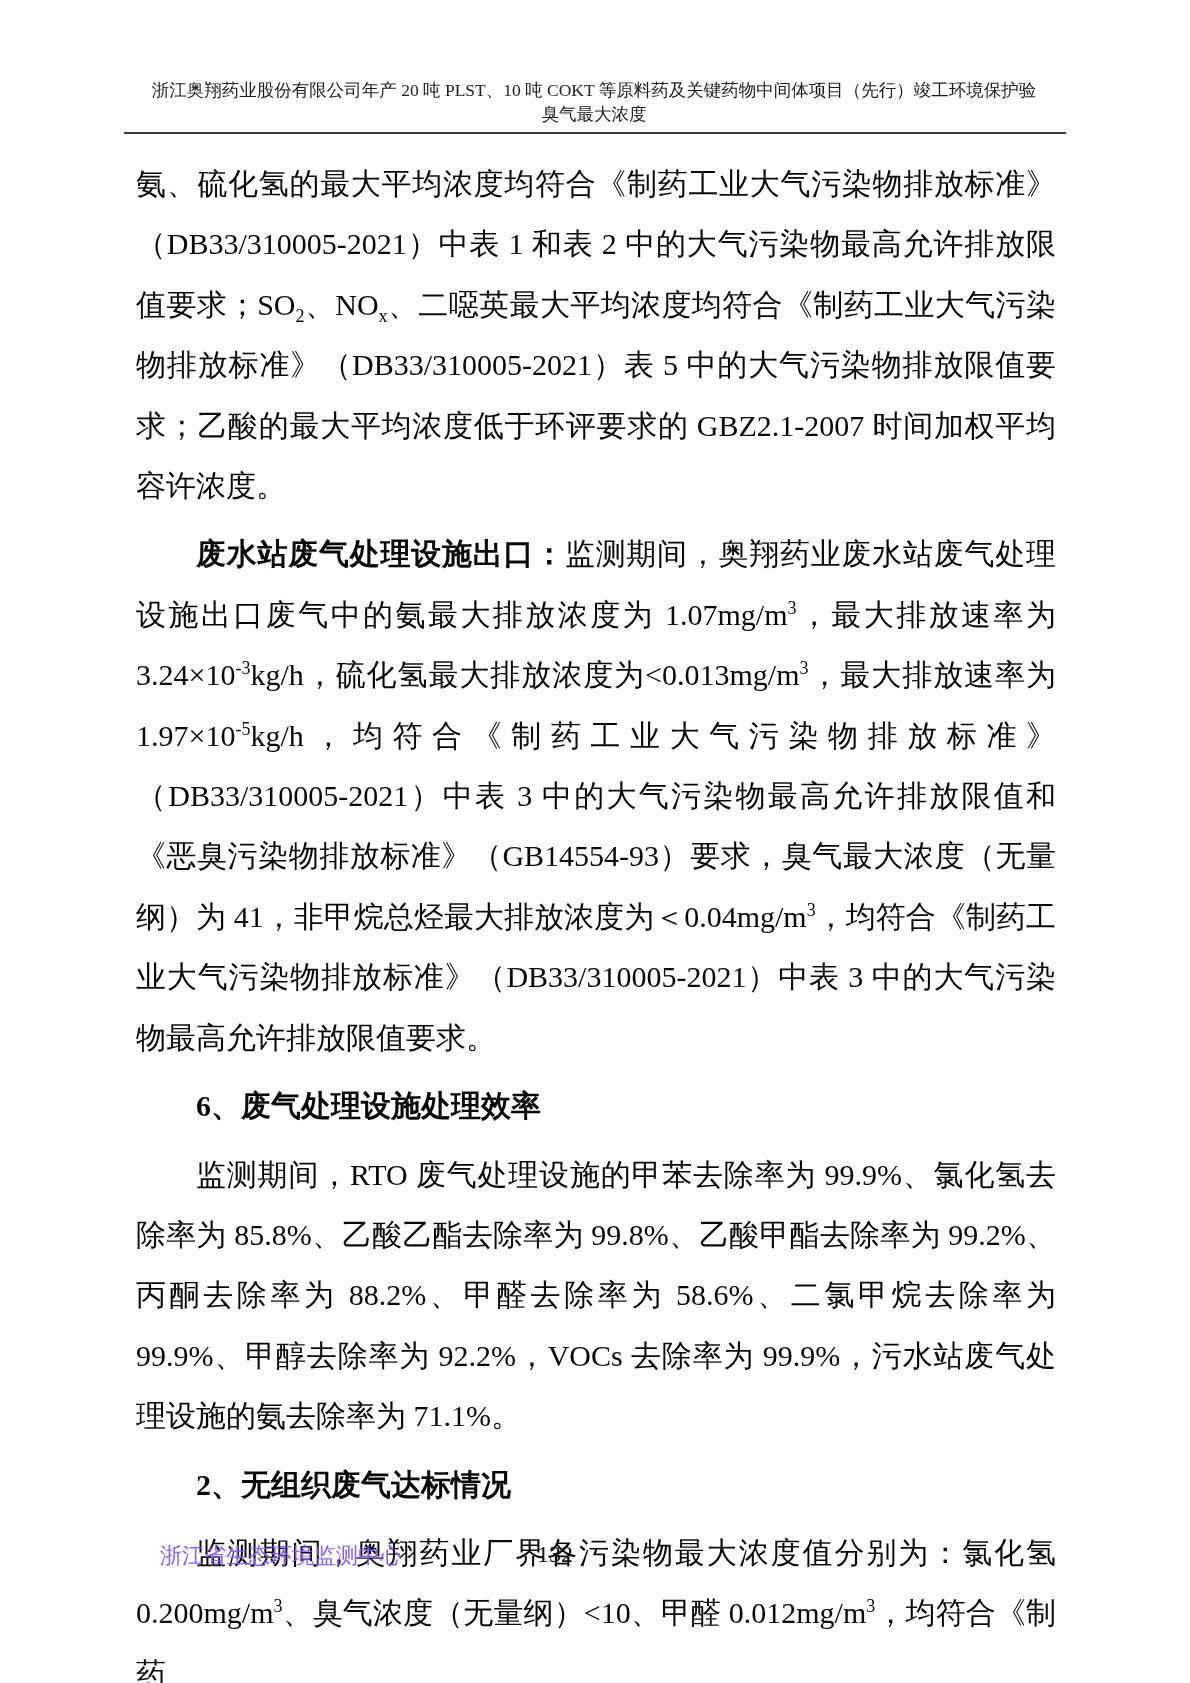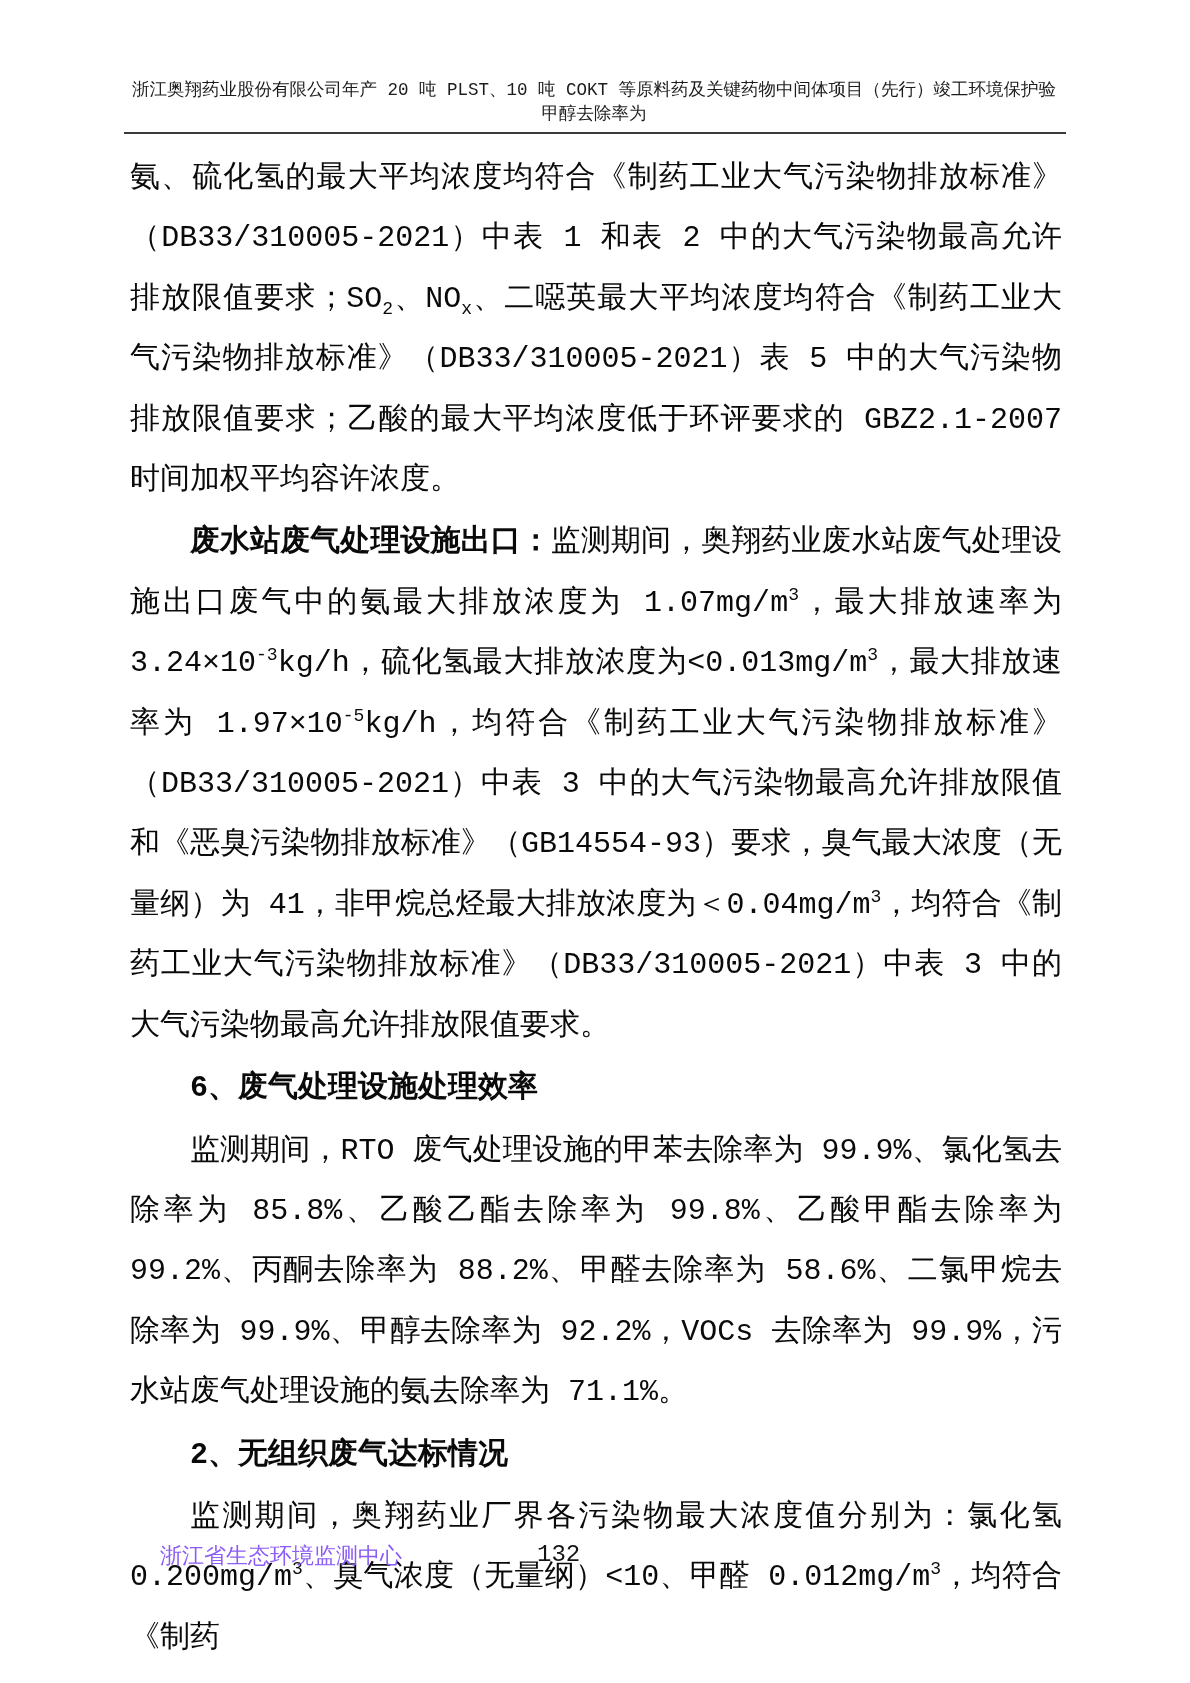--- a/index.html
+++ b/index.html
@@ -1,21 +1,21 @@
 <!DOCTYPE html>
 <html><head>
 <meta charset="utf-8">
 <style>
   html, body { margin: 0; padding: 0; background: #ffffff; }
   .page {
     position: relative;
     width: 1186px;
     height: 1683px;
     background: #ffffff;
-    font-family: Liberation Mono, monospace;
+    font-family: Liberation Serif, serif;
     color: #000000;
     overflow: hidden;
   }
   .doc-header {
     position: absolute;
     top: 78px;
     left: 122px;
     width: 944px;
     text-align: center;
     font-size: 17.5px;
@@ -33,21 +33,21 @@
   .content {
     position: absolute;
     top: 146px;
     left: 128px;
     width: 936px;
     font-size: 30px;
     line-height: 60.4px;
     text-align: justify;
     color: #0a0a0a;
   }
-  .content p { margin: 2px; padding: 0; }
+  .content p { margin: 8px; padding: 0; }
   .content p.indent { text-indent: 2em; }
   .seg-bold { font-weight: bold; }
   .seg-sup { font-size: 0.6em; vertical-align: super; line-height: 0; }
   .seg-sub { font-size: 0.6em; vertical-align: sub; line-height: 0; }
   .footer-org {
     position: absolute;
     top: 1541px;
     left: 160px;
     font-size: 22px;
     color: #8b5cf6;
@@ -60,21 +60,21 @@
     color: #141414;
   }
 </style>
 </head>
 <body>
 
 <div class="page">
 
   <div class="doc-header">
     <div>浙江奥翔药业股份有限公司年产 20 吨 PLST、10 吨 COKT 等原料药及关键药物中间体项目（先行）竣工环境保护验</div>
-    <div>甲醇去除率为</div>
+    <div>臭气最大浓度</div>
   </div>
 
   <div class="header-rule"></div>
 
   <div class="content" id="doc-content">
       <p><span>氨、硫化氢的最大平均浓度均符合《制药工业大气污染物排放标准》（DB33/310005-2021）中表 1 和表 2 中的大气污染物最高允许排放限值要求；SO</span><span class="seg-sub">2</span><span>、NO</span><span class="seg-sub">x</span><span>、二噁英最大平均浓度均符合《制药工业大气污染物排放标准》（DB33/310005-2021）表 5 中的大气污染物排放限值要求；乙酸的最大平均浓度低于环评要求的 GBZ2.1-2007 时间加权平均容许浓度。</span></p>
       <p class="indent"><span class="seg-bold">废水站废气处理设施出口：</span><span>监测期间，奥翔药业废水站废气处理设施出口废气中的氨最大排放浓度为 1.07mg/m</span><span class="seg-sup">3</span><span>，最大排放速率为 3.24×10</span><span class="seg-sup">-3</span><span>kg/h，硫化氢最大排放浓度为&lt;0.013mg/m</span><span class="seg-sup">3</span><span>，最大排放速率为 1.97×10</span><span class="seg-sup">-5</span><span>kg/h，均符合《制药工业大气污染物排放标准》（DB33/310005-2021）中表 3 中的大气污染物最高允许排放限值和《恶臭污染物排放标准》（GB14554-93）要求，臭气最大浓度（无量纲）为 41，非甲烷总烃最大排放浓度为＜0.04mg/m</span><span class="seg-sup">3</span><span>，均符合《制药工业大气污染物排放标准》（DB33/310005-2021）中表 3 中的大气污染物最高允许排放限值要求。</span></p>
       <p class="indent"><span class="seg-bold">6、废气处理设施处理效率</span></p>
       <p class="indent"><span>监测期间，RTO 废气处理设施的甲苯去除率为 99.9%、氯化氢去除率为 85.8%、乙酸乙酯去除率为 99.8%、乙酸甲酯去除率为 99.2%、丙酮去除率为 88.2%、甲醛去除率为 58.6%、二氯甲烷去除率为 99.9%、甲醇去除率为 92.2%，VOCs 去除率为 99.9%，污水站废气处理设施的氨去除率为 71.1%。</span></p>
       <p class="indent"><span class="seg-bold">2、无组织废气达标情况</span></p>

